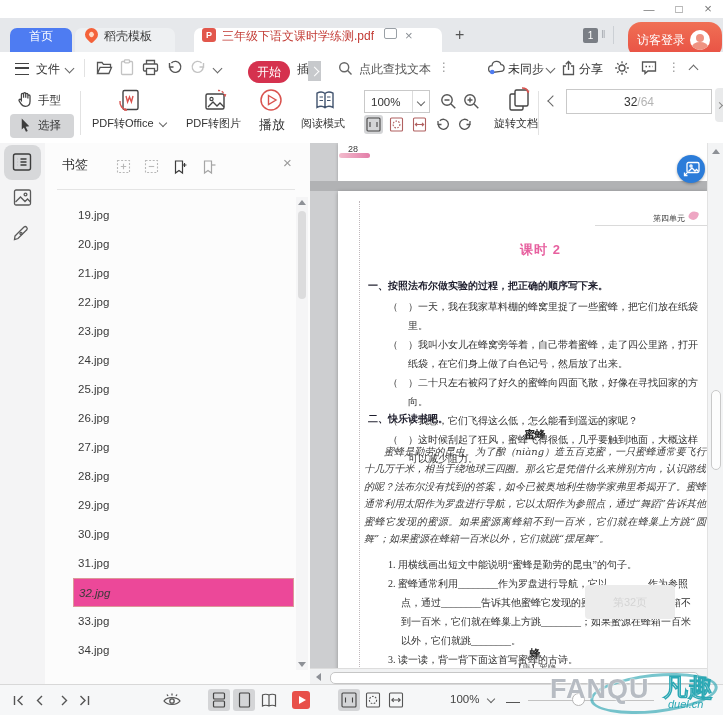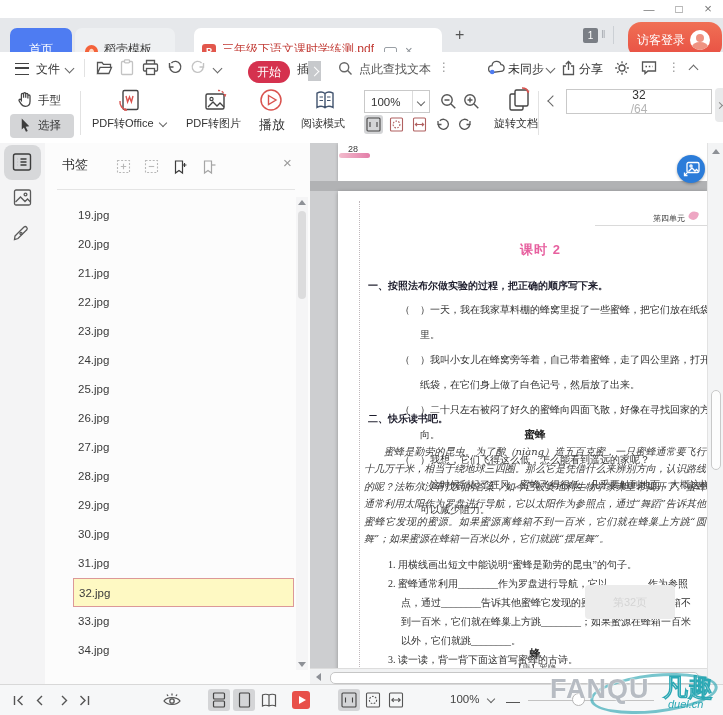--- a/index.html
+++ b/index.html
@@ -9,21 +9,21 @@
   svg{display:block;}
 
   
   .titlebar{position:absolute;left:0;top:0;width:723px;height:18px;background:#fff;}
   .wbtn{position:absolute;top:1px;width:16px;height:15px;font-size:11px;color:#777;
         display:flex;align-items:center;justify-content:center;cursor:default;}
 
   
   .tabstrip{position:absolute;left:0;top:18px;width:723px;height:34px;background:#e6e8eb;}
   .tab{position:absolute;top:10px;height:30px;border-radius:7px 7px 0 0;display:flex;
-       align-items:flex-end;font-size:12px;}
+       align-items:flex-start;font-size:12px;}
   .tab-home{left:10px;width:62px;background:#4e7cf2;color:#fff;justify-content:center;}
   .tab-docer{left:75px;width:90px;background:#eef0f2;color:#3c3c3c;padding-left:10px;}
   .tab-doc{left:194px;width:240px;background:#fff;color:#c23b35;padding-left:8px;}
   .flame{width:13px;height:13px;margin-right:6px;background:#f4623a;
          border-radius:50% 50% 50% 2px;transform:rotate(-45deg);position:relative;}
   .flame:after{content:"";position:absolute;left:4px;top:4px;width:5px;height:5px;
          background:#ffd9c4;border-radius:50%;}
   .pdficon{width:14px;height:14px;background:#e2574c;color:#fff;border-radius:3px;
          font-size:9px;font-weight:bold;display:flex;align-items:center;justify-content:center;
          margin-right:6px;flex:none;}
@@ -61,39 +61,39 @@
   .tb2{position:absolute;left:0;top:84px;width:723px;height:59px;background:#fff;
        border-bottom:1px solid #d9d9d9;font-size:11.5px;}
   .selbg{background:#d4d5d7;border-radius:4px;}
   .toollabel{color:#333;white-space:nowrap;}
   .zoombox{left:364px;top:6px;width:64px;height:21px;border:1px solid #c9c9c9;background:#fff;
        display:flex;align-items:center;font-size:11.5px;color:#333;}
   .zoombox .zv{flex:1;padding-left:6px;}
   .zoombox .zd{width:16px;height:100%;border-left:1px solid #dcdcdc;display:flex;align-items:center;justify-content:center;}
   .sq17{width:19px;height:19px;display:flex;align-items:center;justify-content:center;border-radius:3px;}
   .pagebox{left:566px;top:5px;width:144px;height:23px;border:1px solid #c9c9c9;background:#fff;
-       display:flex;align-items:center;justify-content:center;font-size:12px;flex-direction:column;}
+       display:flex;align-items:center;justify-content:center;font-size:12px;}
   .pg-cur{color:#333;} .pg-tot{color:#b4b4b4;}
   .viewbtn{top:114px;height:25px;display:flex;align-items:center;font-size:11.5px;color:#333;}
   .rstrip{left:715px;top:4px;width:8px;height:34px;background:#e9eaeb;border-radius:4px 0 0 4px;
        display:flex;align-items:center;justify-content:center;}
 
   
   .main{position:absolute;left:0;top:143px;width:723px;height:541px;}
   .rail{position:absolute;left:0;top:0;width:45px;height:541px;background:#f4f4f5;border-right:1px solid #e7e7e8;}
   .railsel{position:absolute;left:4px;top:2px;width:37px;height:35px;background:#d7d8da;border-radius:8px;}
   .panel{position:absolute;left:45px;top:0;width:265px;height:541px;background:#fcfcfc;border-right:5px solid #14b8a6;}
   .ptitle{position:absolute;left:17px;top:13px;font-size:13px;color:#333;}
   .phdr-ic{position:absolute;top:16px;}
   .pclose{position:absolute;left:238px;top:11px;font-size:15px;color:#999;}
   .pdivider{position:absolute;left:12px;top:46px;width:238px;height:1px;background:#e4e4e4;}
   .bmlist{position:absolute;left:0;top:58px;width:250px;height:469px;overflow:hidden;}
   .bmitem{height:29px;line-height:29px;margin-left:28px;width:221px;padding-left:5px;
        font-size:11.5px;color:#3a3a3a;box-sizing:border-box;}
-  .bmitem.sel{border:1px solid #dc9898;background:#fef9c3;}
+  .bmitem.sel{border:1px solid #dc9898;background:#ec4899;font-style:italic;}
   .pscroll{position:absolute;left:251px;top:54px;width:12px;height:473px;background:#f5f5f6;}
   .tri{width:0;height:0;}
   .tri-up{border-left:4px solid transparent;border-right:4px solid transparent;border-bottom:5px solid #8d9096;}
   .tri-down{border-left:4px solid transparent;border-right:4px solid transparent;border-top:5px solid #8d9096;}
   .tri-left{border-top:4px solid transparent;border-bottom:4px solid transparent;border-right:5px solid #8d9096;}
   .pthumb{position:absolute;left:2px;top:14px;width:8px;height:88px;background:#dcdcdd;border-radius:4px;}
 
   
   .canvas{position:absolute;left:310px;top:0;width:397px;height:541px;background:#cdced0;overflow:hidden;}
   .pagetop{position:absolute;left:28px;top:0;width:369px;height:38px;background:#fff;box-shadow:0 1px 3px rgba(0,0,0,.25);}
@@ -499,21 +499,21 @@
         <div class="dotline"></div>
 
         <span class="ab serif" style="right:22px;top:22px;font-size:8px;color:#444;">第四单元</span>
         <span class="ab" style="right:9px;top:20px;width:9px;height:9px;background:#eea6c3;border-radius:70% 30% 60% 40%;transform:rotate(25deg);"></span>
         <div class="ab" style="right:0;top:34px;width:112px;height:1px;background:#dadada;"></div>
 
         <div class="ab" style="left:36px;right:0;top:50px;text-align:center;font-size:13px;font-weight:bold;letter-spacing:1px;color:#e7609f;">课时 2</div>
 
         <span class="sechdr" style="top:88px;">一、按照法布尔做实验的过程，把正确的顺序写下来。</span>
 
-        <div class="ab serif" style="left:50px;top:106px;width:310px;line-height:25px;color:#2f2f2f;margin-left:12px;">
+        <div class="ab serif" style="left:50px;top:106px;width:310px;line-height:19px;color:#2f2f2f;">
           <div class="hang">（　）一天，我在我家草料棚的蜂窝里捉了一些蜜蜂，把它们放在纸袋里。</div>
           <div class="hang">（　）我叫小女儿在蜂窝旁等着，自己带着蜜蜂，走了四公里路，打开纸袋，在它们身上做了白色记号，然后放了出来。</div>
           <div class="hang">（　）二十只左右被闷了好久的蜜蜂向四面飞散，好像在寻找回家的方向。</div>
           <div class="hang">（　）我想，它们飞得这么低，怎么能看到遥远的家呢？</div>
           <div class="hang">（　）这时候刮起了狂风，蜜蜂飞得很低，几乎要触到地面，大概这样可以减少阻力。</div>
         </div>
 
         <span class="sechdr" style="top:221px;">二、快乐读书吧。</span>
 
         <div class="ab serif" style="left:26px;right:1px;top:237px;text-align:center;font-weight:bold;font-size:10.5px;color:#222;">蜜蜂</div>

